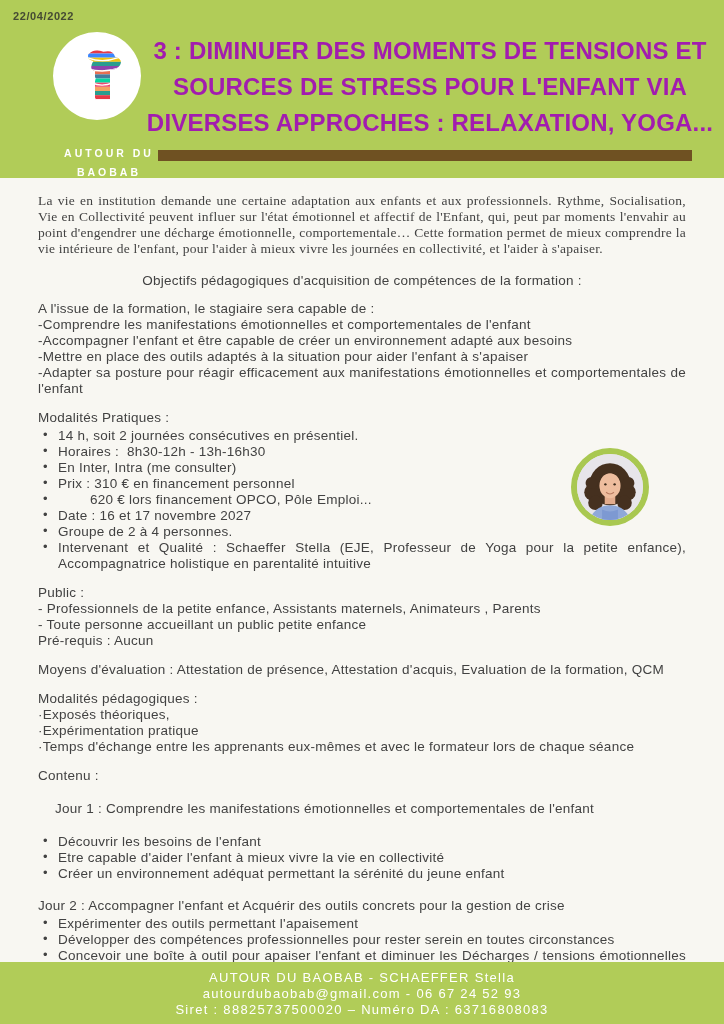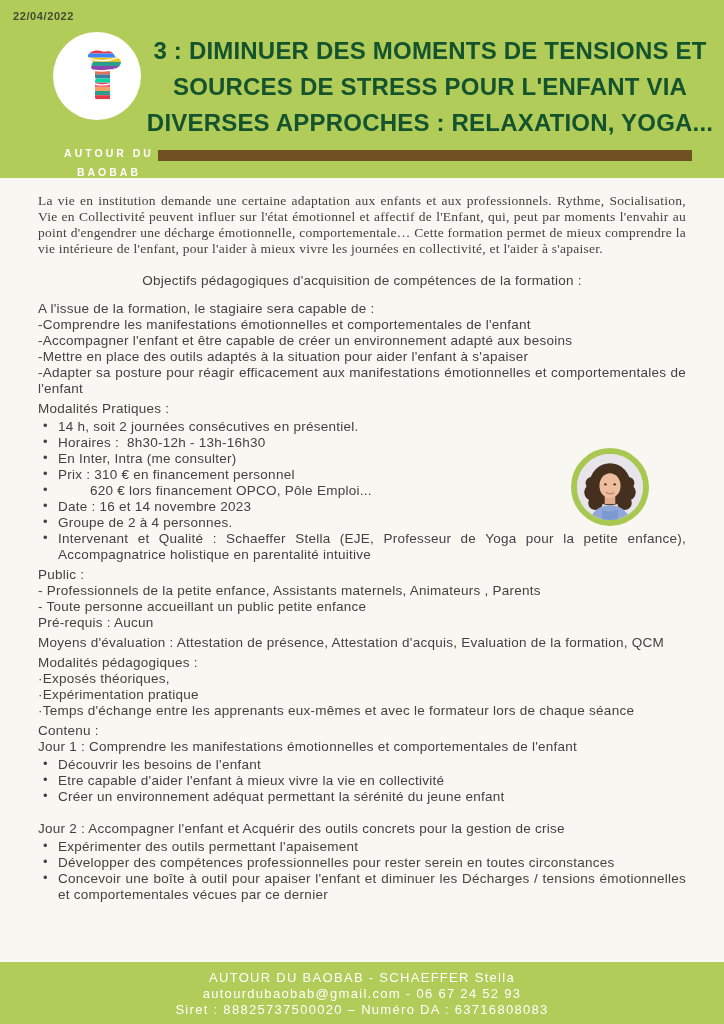--- a/index.html
+++ b/index.html
@@ -11,35 +11,35 @@
   }
   .b{font-weight:normal;}
   
   .header{position:absolute;top:0;left:0;right:0;height:178px;background:#b1cc58;}
   .date{position:absolute;top:8px;left:13px;font-size:11px;font-weight:bold;color:#454b33;letter-spacing:.6px;}
   .logo-circle{position:absolute;left:53px;top:32px;width:88px;height:88px;background:#ffffff;border-radius:50%;
     display:flex;align-items:center;justify-content:center;}
   .logo-circle svg{width:50px;height:54px;margin-left:6px;}
   .brand{position:absolute;left:24px;top:144px;width:170px;text-align:center;color:#fff;
     font-size:10.5px;font-weight:bold;letter-spacing:3px;line-height:19px;}
-  .title{position:absolute;left:145px;top:33px;width:570px;text-align:center;color:#14532d;
+  .title{position:absolute;left:145px;top:33px;width:570px;text-align:center;color:#a21caf;
     font-weight:bold;font-size:24px;line-height:36px;letter-spacing:.2px;white-space:nowrap;}
   .title div{white-space:nowrap;}
   .bar{position:absolute;left:158px;top:150px;width:534px;height:11px;background:#6f5122;}
   
   .main{position:absolute;top:178px;left:0;right:0;bottom:58px;padding:15px 38px 0;background:#f8f7f2;}
   .intro{margin:0 0 16px;text-align:justify;font-family:Liberation Serif, serif;}
   .obj-heading{margin:0 0 12px;text-align:center;}
   .lead{margin:0;}
   ul{margin:0;padding:0;list-style:none;}
   .plain-list li{display:block;text-align:justify;}
   .bullet-list li{position:relative;padding-left:20px;text-align:justify;}
   .bullet-list li::before{content:"•";position:absolute;left:5px;top:-1px;font-size:13px;}
   .pre li{white-space:pre-wrap;}
-  .sec{margin:4px 0 0;}
+  .sec{margin:13px 0 0;}
   .tight{margin:2px 0 0;}
   .gap{margin-top:16px;}
   .just{text-align:justify;}
   
   .photo{position:absolute;left:571px;top:448px;width:66px;height:66px;border:6px solid #a9c851;
     border-radius:50%;overflow:hidden;background:#e7e5ea;}
   .photo svg{width:100%;height:100%;display:block;}
   
   .footer{position:absolute;bottom:0;left:0;right:0;height:62px;background:#b1cc58;color:#ffffff;
     text-align:center;font-size:13px;line-height:16px;letter-spacing:1.3px;padding-top:8px;box-sizing:border-box;}
@@ -106,21 +106,21 @@
       <li>-Adapter sa posture pour réagir efficacement aux manifestations émotionnelles et comportementales de l'enfant</li>
     </ul>
 
   <p class="sec"><span class="b">Modalités Pratiques</span><span> :</span></p>
   <ul class="bullet-list pre tight">
       <li>14 h, soit 2 journées consécutives en présentiel.</li>
       <li>Horaires :  8h30-12h - 13h-16h30</li>
       <li>En Inter, Intra (me consulter)</li>
       <li>Prix : 310 € en financement personnel</li>
       <li>        620 € lors financement OPCO, Pôle Emploi...</li>
-      <li>Date : 16 et 14 novembre 2023</li>
+      <li>Date : 16 et 17 novembre 2027</li>
       <li>Groupe de 2 à 4 personnes.</li>
       <li>Intervenant et Qualité : Schaeffer Stella (EJE, Professeur de Yoga pour la petite enfance), Accompagnatrice holistique en parentalité intuitive</li>
     </ul>
 
   <p class="sec b"><span>Public</span><span> :</span></p>
   <ul class="plain-list">
       <li>- Professionnels de la petite enfance, Assistants maternels, Animateurs , Parents</li>
       <li>- Toute personne accueillant un public petite enfance</li>
     </ul>
   <p style="margin:0"><span class="b">Pré-requis</span><span> : Aucun</span></p>
@@ -128,21 +128,21 @@
   <p class="sec just"><span class="b">Moyens d'évaluation</span><span> : Attestation de présence, Attestation d'acquis, Evaluation de la formation, QCM</span></p>
 
   <p class="sec"><span class="b">Modalités pédagogiques</span><span> :</span></p>
   <ul class="plain-list">
       <li>·Exposés théoriques,</li>
       <li>·Expérimentation pratique</li>
       <li>·Temps d'échange entre les apprenants eux-mêmes et avec le formateur lors de chaque séance</li>
     </ul>
 
   <p class="sec"><span class="b">Contenu</span><span> :</span></p>
-  <p style="margin:0">Jour 1 : Comprendre les manifestations émotionnelles et comportementales de l'enfant</p>
+  <p style="margin:17px">Jour 1 : Comprendre les manifestations émotionnelles et comportementales de l'enfant</p>
   <ul class="bullet-list tight">
       <li>Découvrir les besoins de l'enfant</li>
       <li>Etre capable d'aider l'enfant à mieux vivre la vie en collectivité</li>
       <li>Créer un environnement adéquat permettant la sérénité du jeune enfant</li>
     </ul>
 
   <p class="gap" style="margin-bottom:0">Jour 2 : Accompagner l'enfant et Acquérir des outils concrets pour la gestion de crise</p>
   <ul class="bullet-list tight">
       <li>Expérimenter des outils permettant l'apaisement</li>
       <li>Développer des compétences professionnelles pour rester serein en toutes circonstances</li>

